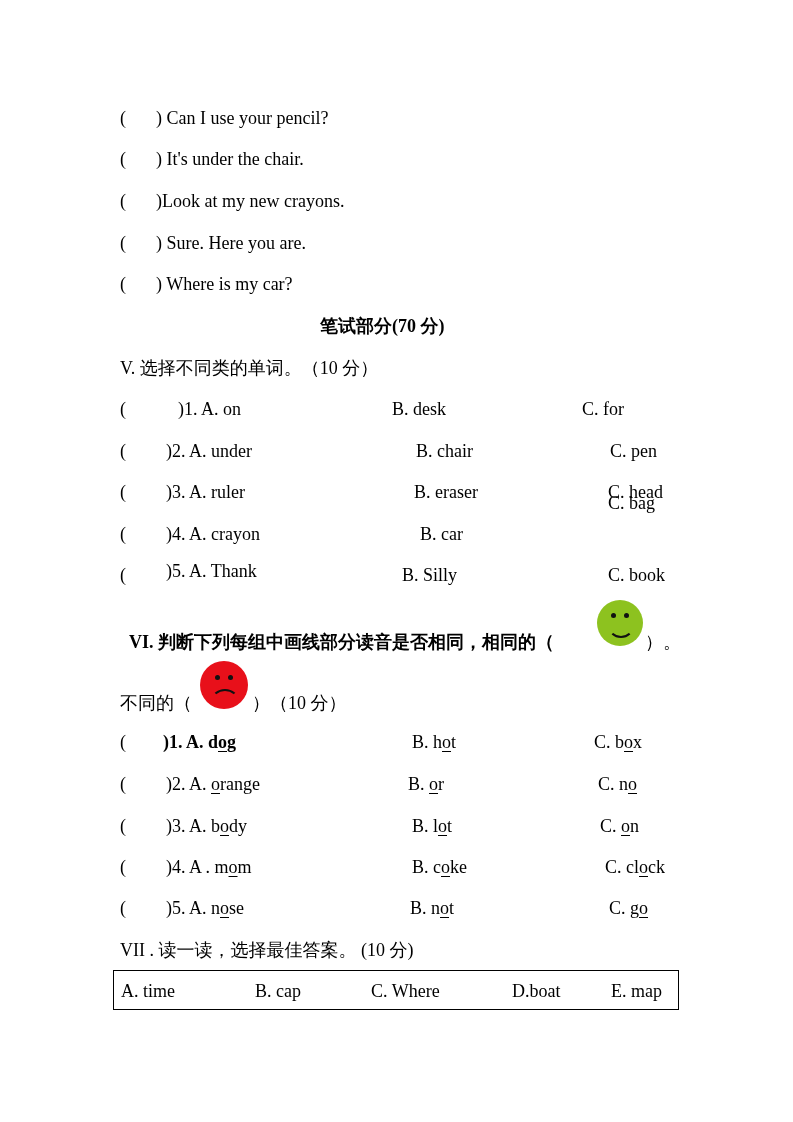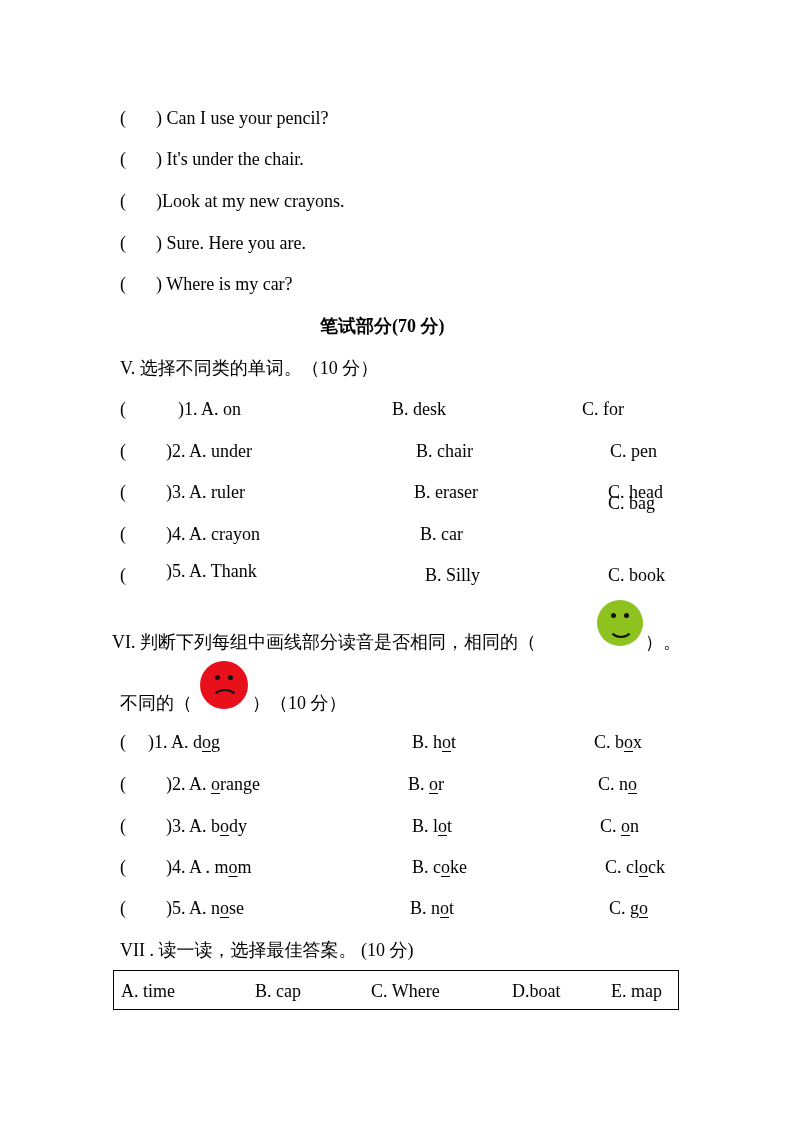--- a/index.html
+++ b/index.html
@@ -78,45 +78,45 @@
   </div>
   <div>
     <span class="abs" style="left:120px; top:523px;">(</span>
     <span class="abs" style="left:166px; top:523px;">)4. A. crayon</span>
     <span class="abs" style="left:420px; top:523px;">B. car</span>
     <span class="abs" style="left:608px; top:492px;">C. bag</span>
   </div>
   <div>
     <span class="abs" style="left:120px; top:564px;">(</span>
     <span class="abs" style="left:166px; top:560px;">)5. A. Thank</span>
-    <span class="abs" style="left:425px; top:564px;text-align:right;">B. Silly</span>
+    <span class="abs" style="left:402px; top:564px;text-align:right;">B. Silly</span>
     <span class="abs" style="left:608px; top:564px;text-align:center;">C. book</span>
   </div>
 </div>
 
-<div class="abs" style="left:112px; top:631px;">VI.  判断下列每组中画线部分读音是否相同，相同的（</div>
+<div class="abs" style="left:129px; top:631px;font-weight:bold;">VI.  判断下列每组中画线部分读音是否相同，相同的（</div>
 <div class="face smile" style="left:597px; top:600px;">
   <span class="eye" style="left:14px; top:13px;"></span>
   <span class="eye" style="left:27px; top:13px;"></span>
   <span class="mouth"></span>
 </div>
 <div class="abs" style="left:645px; top:631px;">）。</div>
 
 <div class="abs" style="left:120px; top:692px;">不同的（</div>
 <div class="face frown" style="left:200px; top:661px;">
   <span class="eye" style="left:15px; top:14px;"></span>
   <span class="eye" style="left:28px; top:14px;"></span>
   <span class="mouth"></span>
 </div>
 <div class="abs" style="left:252px; top:692px;">）（10 分）</div>
 
 <div>
   <div>
     <span class="abs" style="left:120px; top:731px;">(</span>
-    <span class="abs" style="left:148px; top:731px;"><span>)1. A. </span><span>d</span><span class="u">o</span><span>g</span></span>
+    <span class="abs" style="left:163px; top:731px;font-weight:bold;"><span>)1. A. </span><span>d</span><span class="u">o</span><span>g</span></span>
     <span class="abs" style="left:412px; top:731px;"><span>B. h</span><span class="u">o</span><span>t</span></span>
     <span class="abs" style="left:594px; top:731px;"><span>C. b</span><span class="u">o</span><span>x</span></span>
   </div>
   <div>
     <span class="abs" style="left:120px; top:773px;">(</span>
     <span class="abs" style="left:166px; top:773px;"><span>)2. A. </span><span></span><span class="u">o</span><span>range</span></span>
     <span class="abs" style="left:408px; top:773px;"><span>B. </span><span class="u">o</span><span>r</span></span>
     <span class="abs" style="left:598px; top:773px;"><span>C. n</span><span class="u">o</span><span></span></span>
   </div>
   <div>

